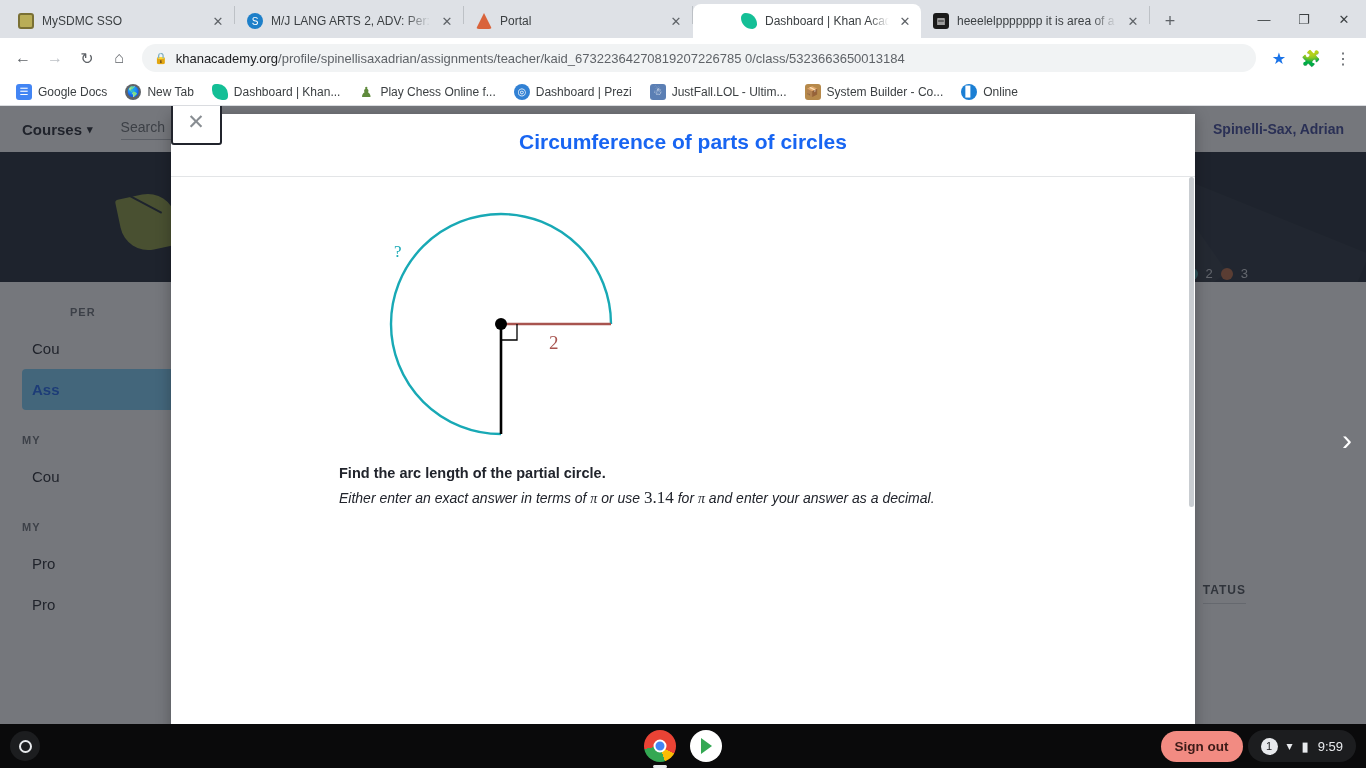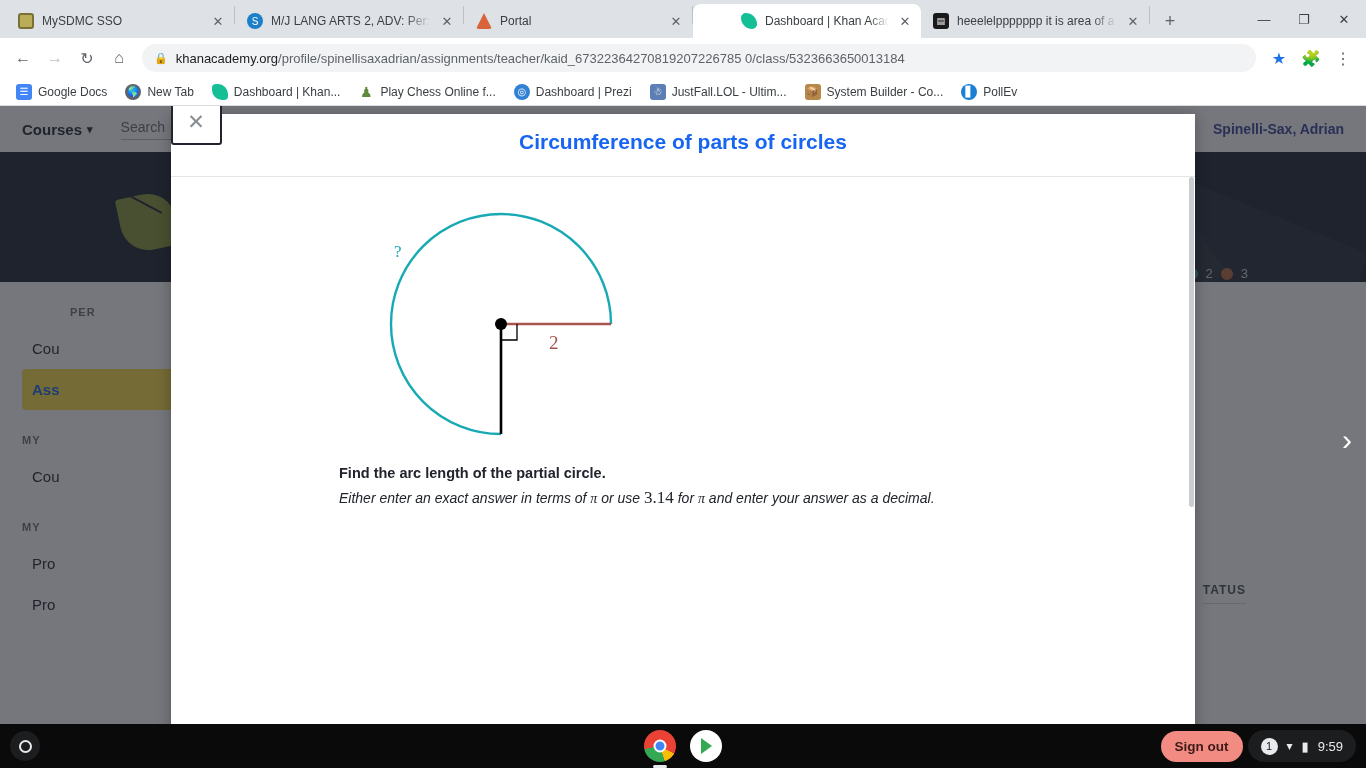--- a/index.html
+++ b/index.html
@@ -105,21 +105,21 @@
   .ka-hero .ray { position: absolute; background: rgba(255,255,255,0.035); }
   .ka-hero .badges { position: absolute; right: 118px; top: 114px; display: flex; align-items: center; gap: 8px;
     font-size: 13px; color: #cfd3d8; }
   .dotb { width: 12px; height: 12px; border-radius: 50%; }
 
   .ka-body { display: flex; height: 442px; }
   .ka-side { width: 262px; padding: 24px 0 0 22px; }
   .ka-side .grp { font-size: 11px; letter-spacing: 1px; color: #6b7076; margin: 24px 0 10px; font-weight: bold; }
   .ka-side .grp:first-child { margin-top: 0; padding-left: 48px; }
   .ka-side .item { font-size: 15px; color: #21242c; padding: 12px 10px; border-radius: 4px; }
-  .ka-side .item.active { color: #1865f2; font-weight: bold; background: #fde047; }
+  .ka-side .item.active { color: #1865f2; font-weight: bold; background: #7dd3fc; }
   .ka-main { flex: 1 1 auto; padding: 30px 40px; position: relative; }
   .ka-th { position: absolute; right: 120px; bottom: 120px; font-size: 12px;
     letter-spacing: 1px; color: #4a4f55; font-weight: bold; border-bottom: 1px solid #d6d8da; padding-bottom: 6px;}
 
   .scrim { position: absolute; inset: 0; background: rgba(33,36,44,0.62); }
   .next-chevron {
     position: absolute; right: 14px; top: 50%; transform: translateY(-50%);
     color: #ffffff; font-size: 30px; line-height: 1; font-weight: 300;
   }
 
@@ -289,21 +289,21 @@
     <div class="bm">
       <span class="bm-ico" style="background:#5b7fb4;">☃</span>
       <span>JustFall.LOL - Ultim...</span>
     </div>
     <div class="bm">
       <span class="bm-ico" style="background:#b6894a;">📦</span>
       <span>System Builder - Co...</span>
     </div>
     <div class="bm">
       <span class="bm-ico" style="background:#1b7fd4;border-radius:50%;">▋</span>
-      <span>PollEv</span>
+      <span>Online</span>
     </div>
   </div>
 
   <div class="viewport">
 
     <div class="ka-page">
       <div class="ka-nav">
         <div class="courses">
           <span>Courses</span>
           <span style="font-size:11px;">▾</span>

